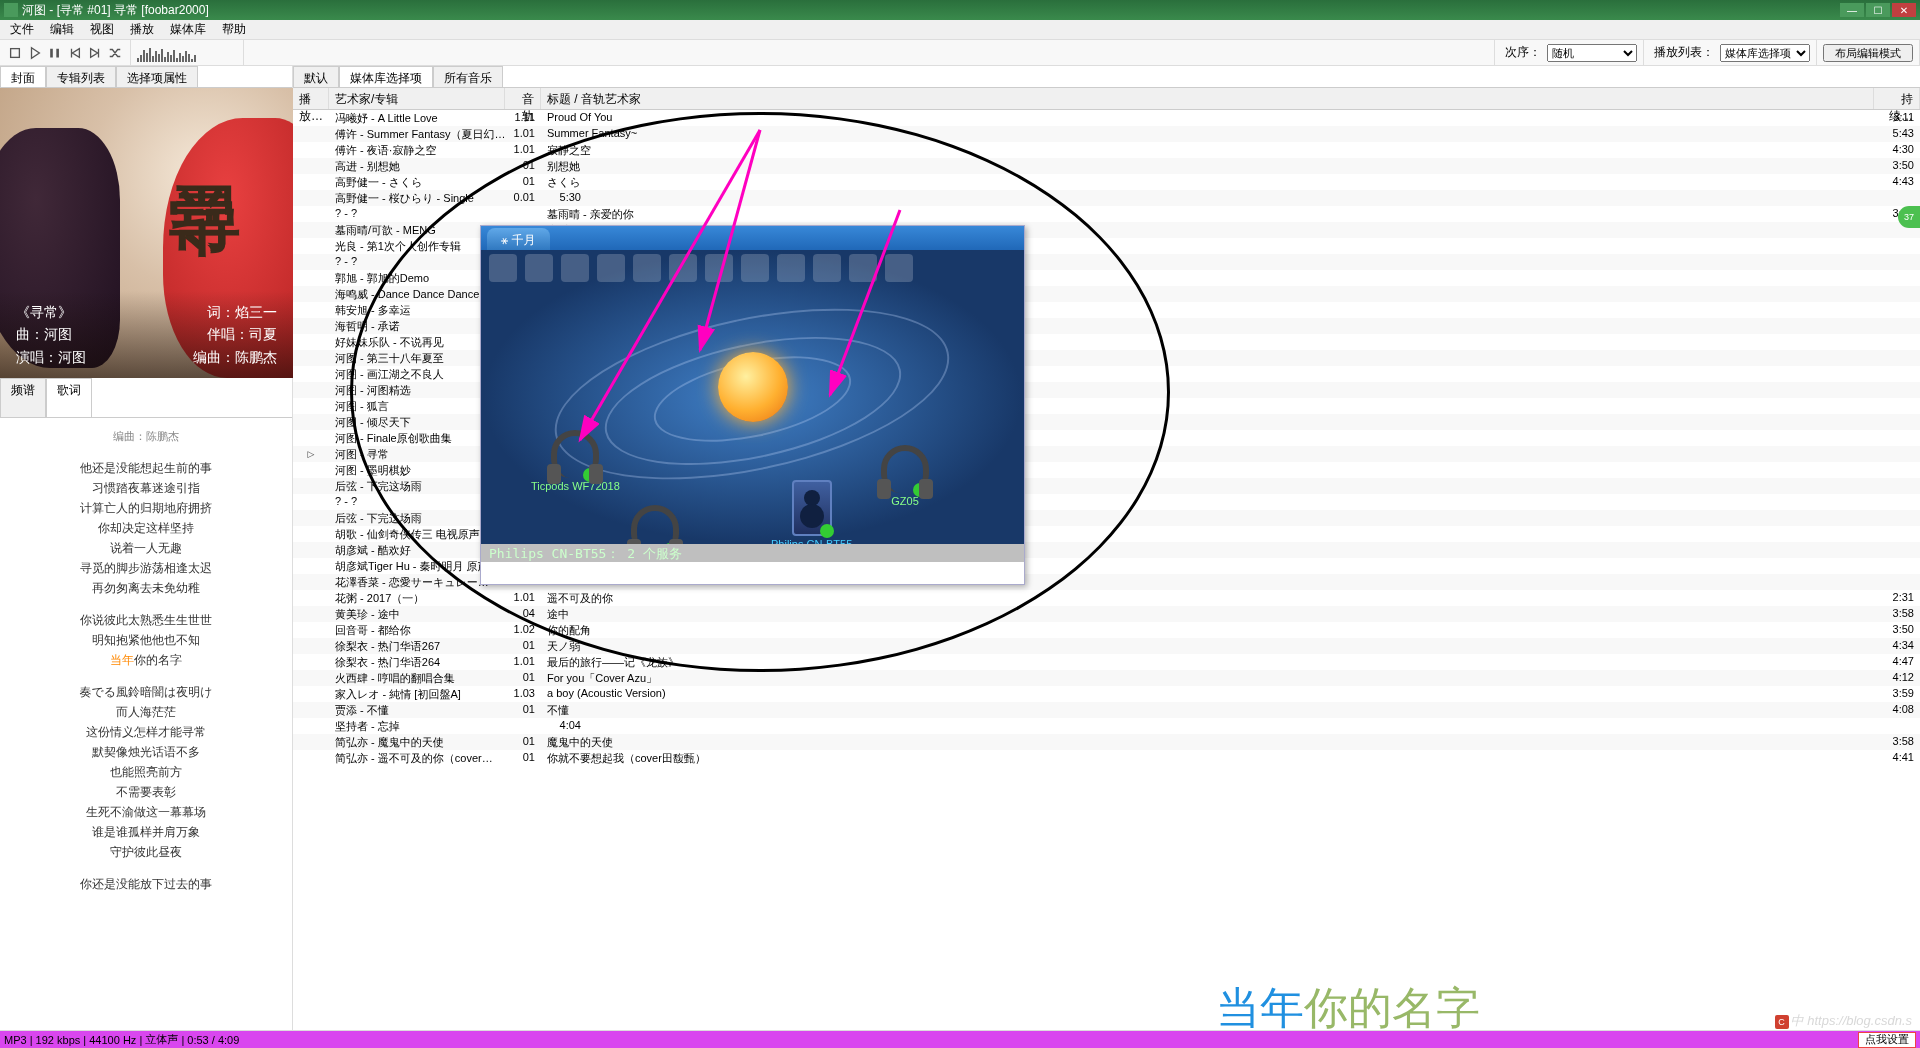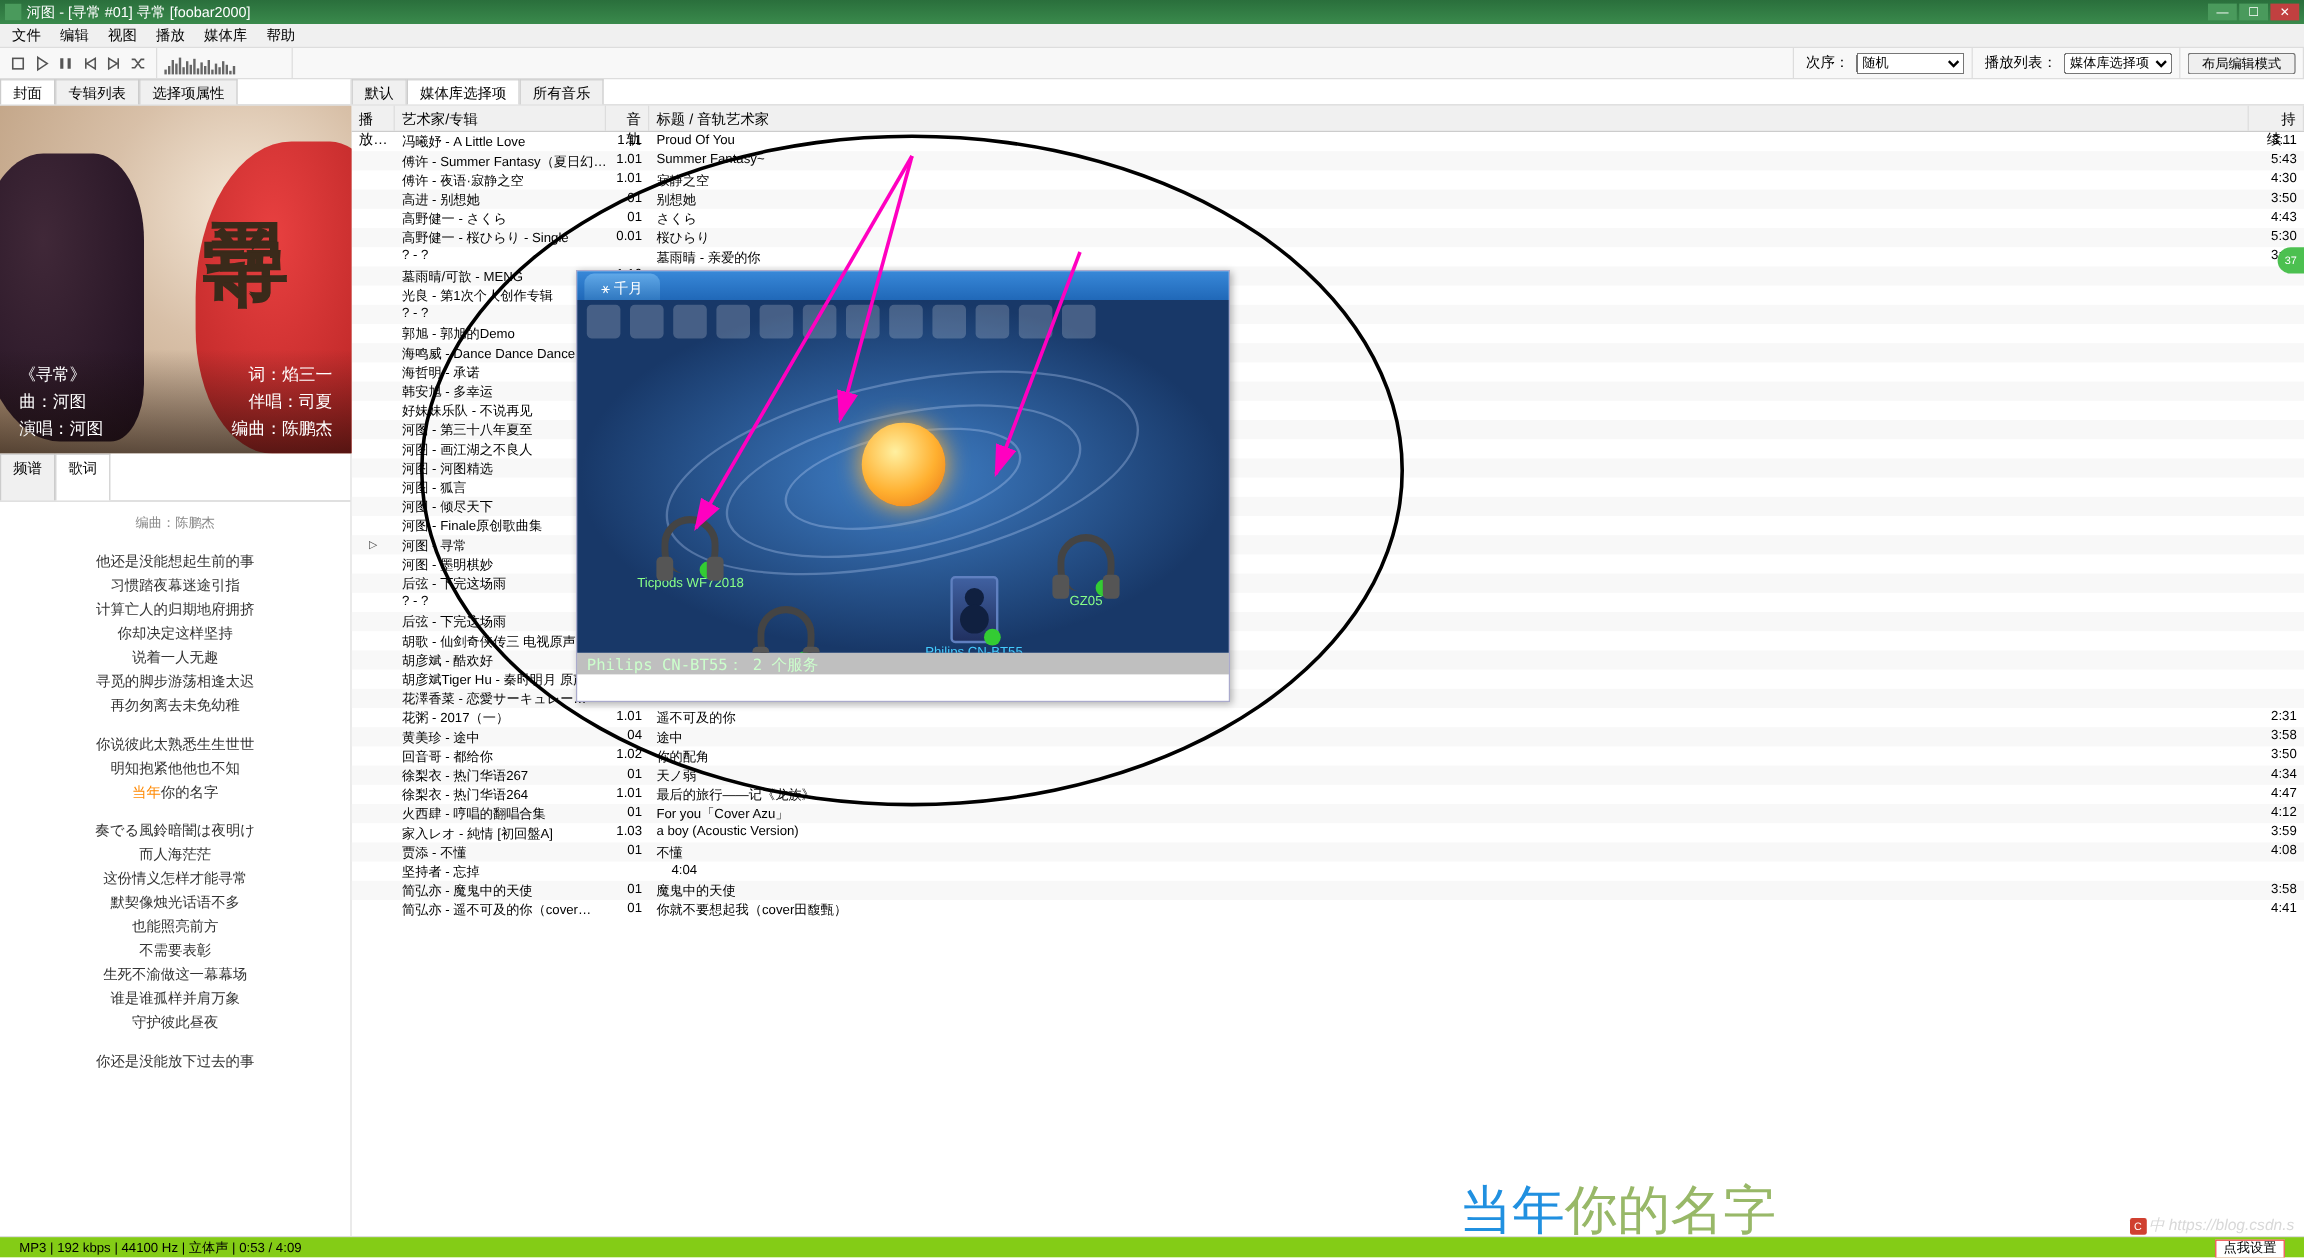--- a/index.html
+++ b/index.html
@@ -67,21 +67,21 @@
 
 
 .plist { flex: 1; overflow-y: auto; }
 .prow { height: 16px; display: flex; font-size: 11px; }
 .prow:nth-child(even) { background: #f8f8f8; }
 .prow > div { padding: 1px 6px; overflow: hidden; white-space: nowrap; }
 .prow .c-play { display: flex; align-items: center; justify-content: center; }
 .prow.playing .c-play::before { content: "▷"; font-size: 9px; color: #444; }
 
 
-.statusbar { position: absolute; bottom: 0; left: 0; right: 0; height: 18px; border-top: 1px solid #ddd; background: #84cc16; display: flex; align-items: center; padding: 0 16px; font-size: 11px; }
+.statusbar { position: absolute; bottom: 0; left: 0; right: 0; height: 18px; border-top: 1px solid #ddd; background: #d946ef; display: flex; align-items: center; padding: 0 4px; font-size: 11px; }
 .statusbar .sright { margin-left: auto; }
 .stat-btn { border: 1px solid #ef4444; padding: 1px 6px; background: #fff; cursor: pointer; font-family: Liberation Mono, monospace; }
 
 
 .biglyric { position: absolute; right: 440px; bottom: 10px; font-size: 44px; font-family: "STKaiti", serif; }
 .biglyric .p1 { color: #2090e0; }
 .biglyric .p2 { color: #98b868; }
 
 
 .btwin { position: absolute; left: 480px; top: 225px; width: 545px; height: 360px; border: 1px solid #aac; background: #fff; box-shadow: 2px 2px 6px rgba(0,0,0,.3); }
@@ -322,21 +322,20 @@
           <div class="c-play"></div>
           <div class="c-artist">高野健一 - さくら</div>
           <div class="c-track">01</div>
           <div class="c-title">さくら</div>
           <div class="c-dur">4:43</div>
         </div>
         <div class="prow">
           <div class="c-play"></div>
           <div class="c-artist">高野健一 - 桜ひらり - Single</div>
           <div class="c-track">0.01</div>
-          <div class="c-title">桜ひらり</div>
           <div class="c-dur">5:30</div>
         </div>
         <div class="prow">
           <div class="c-play"></div>
           <div class="c-artist">? - ?</div>
           <div class="c-track"></div>
           <div class="c-title">墓雨晴 - 亲爱的你</div>
           <div class="c-dur">3:55</div>
         </div>
         <div class="prow">
@@ -369,28 +368,28 @@
         </div>
         <div class="prow">
           <div class="c-play"></div>
           <div class="c-artist">海鸣威 - Dance Dance Dance</div>
           <div class="c-track"></div>
           <div class="c-title"></div>
           <div class="c-dur"></div>
         </div>
         <div class="prow">
           <div class="c-play"></div>
+          <div class="c-artist">韩安旭 - 多幸运</div>
+          <div class="c-track"></div>
+          <div class="c-title"></div>
+          <div class="c-dur"></div>
+        </div>
+        <div class="prow">
+          <div class="c-play"></div>
           <div class="c-artist">海哲明 - 承诺</div>
-          <div class="c-track"></div>
-          <div class="c-title"></div>
-          <div class="c-dur"></div>
-        </div>
-        <div class="prow">
-          <div class="c-play"></div>
-          <div class="c-artist">韩安旭 - 多幸运</div>
           <div class="c-track"></div>
           <div class="c-title"></div>
           <div class="c-dur"></div>
         </div>
         <div class="prow">
           <div class="c-play"></div>
           <div class="c-artist">好妹妹乐队 - 不说再见</div>
           <div class="c-track"></div>
           <div class="c-title"></div>
           <div class="c-dur"></div>

